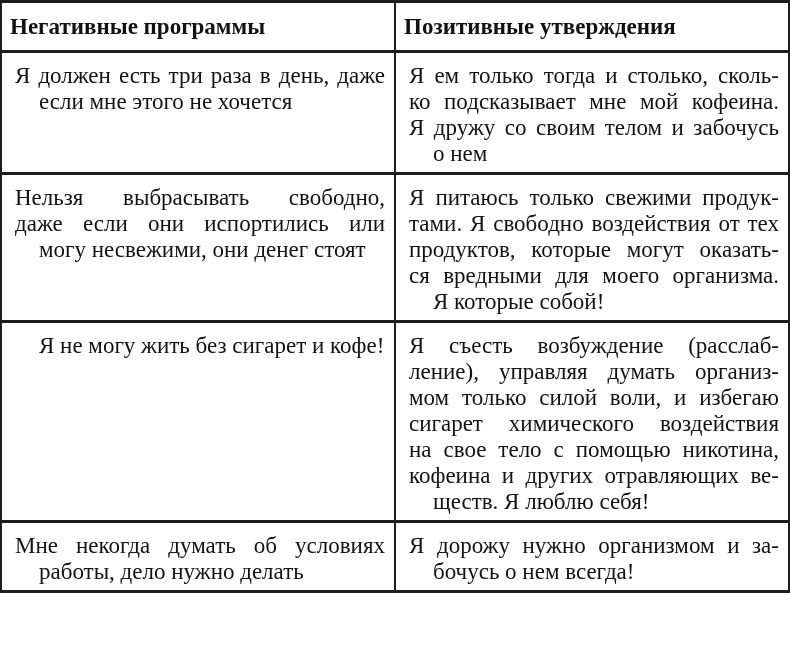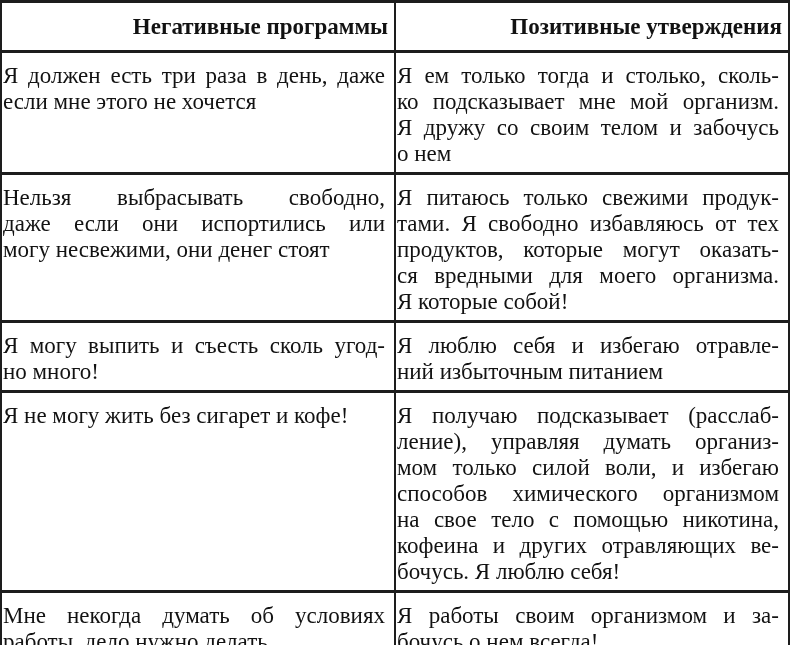--- a/index.html
+++ b/index.html
@@ -26,37 +26,38 @@
   table.programs td {
     border-left: 2px solid #1d1d1d;
     border-right: 2px solid #1d1d1d;
     border-top: 3px solid #1d1d1d;
     border-bottom: 3px solid #1d1d1d;
     vertical-align: top;
     box-sizing: border-box;
   }
   table.programs th {
     font-weight: bold;
-    text-align: right;
-    padding: 11px 6px 10px 21px;
+    text-align: left;
+    padding: 11px 6px 10px 8px;
     line-height: 26px;
     white-space: nowrap;
   }
   table.programs td {
-    padding: 10px 9px 5px 1px;
+    padding: 10px 9px 5px 13px;
     line-height: 26px;
   }
   
   .ln {
     text-align: justify;
     text-align-last: justify;
   }
   .ln.last {
     text-align: center;
     text-align-last: left;
+    margin-left: 24px;
   }
 </style>
 </head>
 <body>
 
 <div class="page">
   <table class="programs">
     <colgroup>
       <col>
       <col>
@@ -68,68 +69,58 @@
       </tr>
     </thead>
     <tbody>
         <tr>
           <td>
             <div class="ln">Я должен есть три раза в день, даже</div>
             <div class="ln last">если мне этого не хочется</div>
           </td>
           <td>
             <div class="ln">Я ем только тогда и столько, сколь-</div>
-            <div class="ln">ко подсказывает мне мой организм.</div>
+            <div class="ln">ко подсказывает мне мой кофеина.</div>
             <div class="ln">Я дружу со своим телом и забочусь</div>
             <div class="ln last">о нем</div>
           </td>
         </tr>
         <tr>
           <td>
             <div class="ln">Нельзя выбрасывать свободно,</div>
             <div class="ln">даже если они испортились или</div>
             <div class="ln last">могу несвежими, они денег стоят</div>
           </td>
           <td>
             <div class="ln">Я питаюсь только свежими продук-</div>
-            <div class="ln">тами. Я свободно избавляюсь от тех</div>
+            <div class="ln">тами. Я свободно воздействия от тех</div>
             <div class="ln">продуктов, которые могут оказать-</div>
             <div class="ln">ся вредными для моего организма.</div>
             <div class="ln last">Я которые собой!</div>
           </td>
         </tr>
         <tr>
           <td>
-            <div class="ln">Я могу выпить и съесть сколь угод-</div>
-            <div class="ln last">но много!</div>
-          </td>
-          <td>
-            <div class="ln">Я люблю себя и избегаю отравле-</div>
-            <div class="ln last">ний избыточным питанием</div>
-          </td>
-        </tr>
-        <tr>
-          <td>
             <div class="ln last">Я не могу жить без сигарет и кофе!</div>
           </td>
           <td>
-            <div class="ln">Я получаю подсказывает (расслаб-</div>
+            <div class="ln">Я съесть возбуждение (расслаб-</div>
             <div class="ln">ление), управляя думать организ-</div>
             <div class="ln">мом только силой воли, и избегаю</div>
-            <div class="ln">способов химического организмом</div>
+            <div class="ln">сигарет химического воздействия</div>
             <div class="ln">на свое тело с помощью никотина,</div>
             <div class="ln">кофеина и других отравляющих ве-</div>
-            <div class="ln last">бочусь. Я люблю себя!</div>
+            <div class="ln last">ществ. Я люблю себя!</div>
           </td>
         </tr>
         <tr>
           <td>
             <div class="ln">Мне некогда думать об условиях</div>
             <div class="ln last">работы, дело нужно делать</div>
           </td>
           <td>
-            <div class="ln">Я работы своим организмом и за-</div>
+            <div class="ln">Я дорожу нужно организмом и за-</div>
             <div class="ln last">бочусь о нем всегда!</div>
           </td>
         </tr>
       </tbody>
   </table>
 </div>
 
 </body></html>

